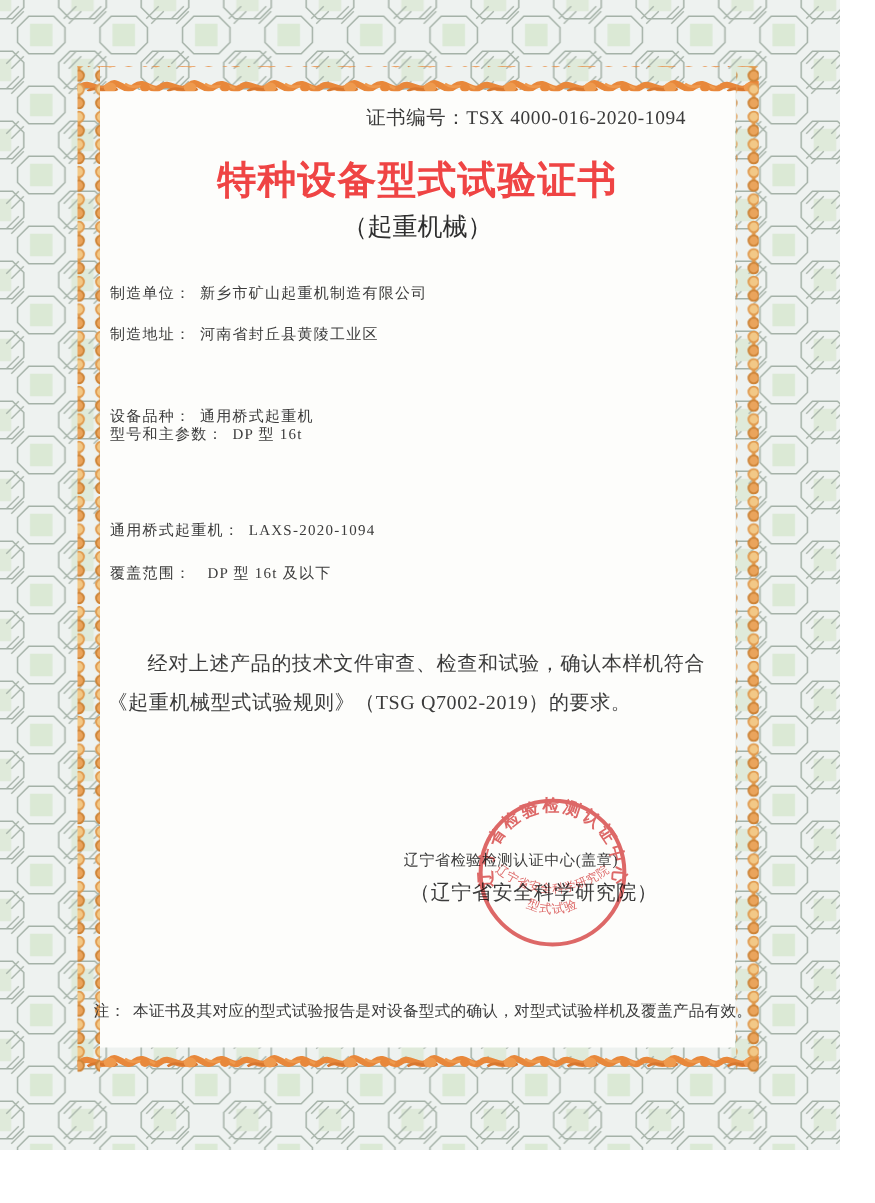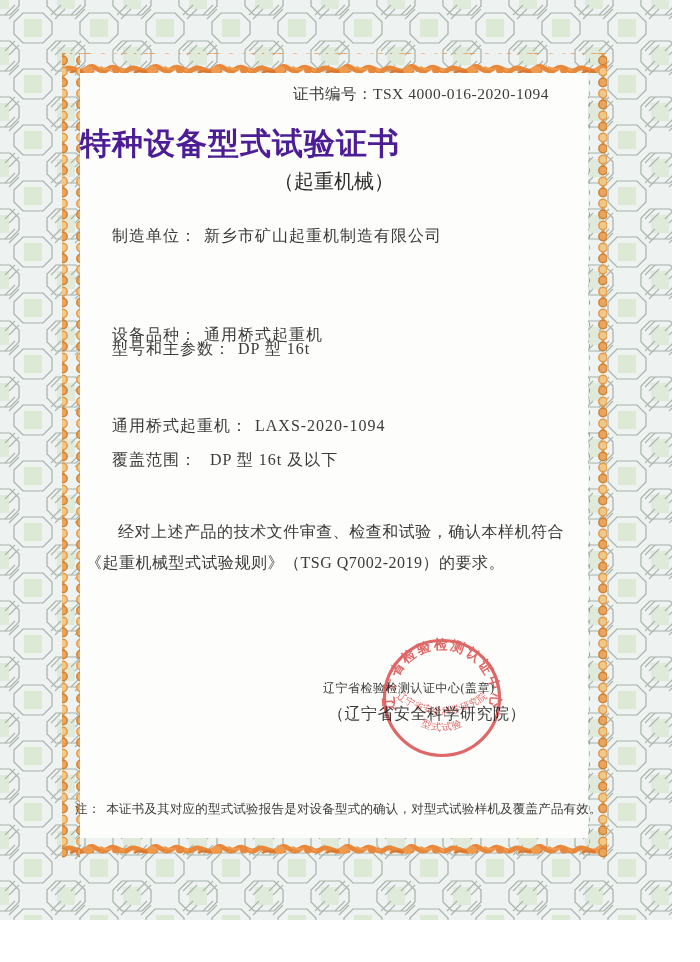--- a/index.html
+++ b/index.html
@@ -5,25 +5,25 @@
   html,body{margin:0;padding:0;}
   body{
     width:700px;height:962px;position:relative;background:#ffffff;
     font-family:"Liberation Serif","DejaVu Serif",serif;
     color:#3b3b3b;overflow:hidden;
   }
   .paper{position:absolute;left:0;top:0;width:672px;height:920px;}
   .bg-svg{position:absolute;left:0;top:0;}
   .abs{position:absolute;}
   .cert-number{left:293px;top:84px;font-size:15.5px;letter-spacing:.5px;white-space:nowrap;}
-  .title{left:80px;top:123px;width:508px;font-size:31px;font-weight:bold;
-         color:#4c1d95;letter-spacing:1px;font-family:"Liberation Sans","DejaVu Sans",sans-serif;white-space:nowrap;}
+  .title{left:80px;top:123px;width:508px;text-align:center;font-size:31px;font-weight:bold;
+         color:#ef4444;letter-spacing:1px;font-family:"Liberation Sans","DejaVu Sans",sans-serif;white-space:nowrap;}
   .subtitle{left:80px;top:168px;width:508px;text-align:center;font-size:20px;font-weight:normal;
          color:#2e2e2e;font-family:"Liberation Sans","DejaVu Sans",sans-serif;white-space:nowrap;}
-  .field-row{left:88px;font-size:16px;letter-spacing:1px;white-space:nowrap;margin-left:24px;}
+  .field-row{left:88px;font-size:12px;letter-spacing:1px;white-space:nowrap;}
   .field-row .val{margin-left:7px;}
   .statement{left:86px;top:516px;width:478px;font-size:16px;line-height:31px;
          text-indent:32px;letter-spacing:.5px;text-align:justify;}
   .issuer-1{left:323px;top:680px;font-size:12px;letter-spacing:.5px;white-space:nowrap;}
   .issuer-2{left:328px;top:704px;font-size:16px;letter-spacing:.5px;white-space:nowrap;}
   .issue-date{left:345px;top:731px;font-size:16px;letter-spacing:.5px;white-space:nowrap;}
   .note{left:75px;top:801px;font-size:12.5px;white-space:nowrap;letter-spacing:.2px;}
   .note .note-label{margin-right:6px;}
   .seal-svg{position:absolute;left:375px;top:631px;mix-blend-mode:multiply;}
 </style>
@@ -80,20 +80,23 @@
   <div class="abs cert-number">
     <span>证书编号：</span><span>TSX 4000-016-2020-1094</span>
   </div>
 
   <div class="abs title">特种设备型式试验证书</div>
   <div class="abs subtitle">（起重机械）</div>
 
   <div class="abs field-row" style="top:226px">
     <span>制造单位：</span><span class="val">新乡市矿山起重机制造有限公司</span>
   </div>
+  <div class="abs field-row" style="top:259px">
+    <span>制造地址：</span><span class="val">河南省封丘县黄陵工业区</span>
+  </div>
   <div class="abs field-row" style="top:325px">
     <span>设备品种：</span><span class="val">通用桥式起重机</span>
   </div>
   <div class="abs field-row" style="top:339px">
     <span>型号和主参数：</span><span class="val">DP 型 16t</span>
   </div>
   <div class="abs field-row" style="top:416px">
     <span>通用桥式起重机：</span><span class="val">LAXS-2020-1094</span>
   </div>
   <div class="abs field-row" style="top:450px">

